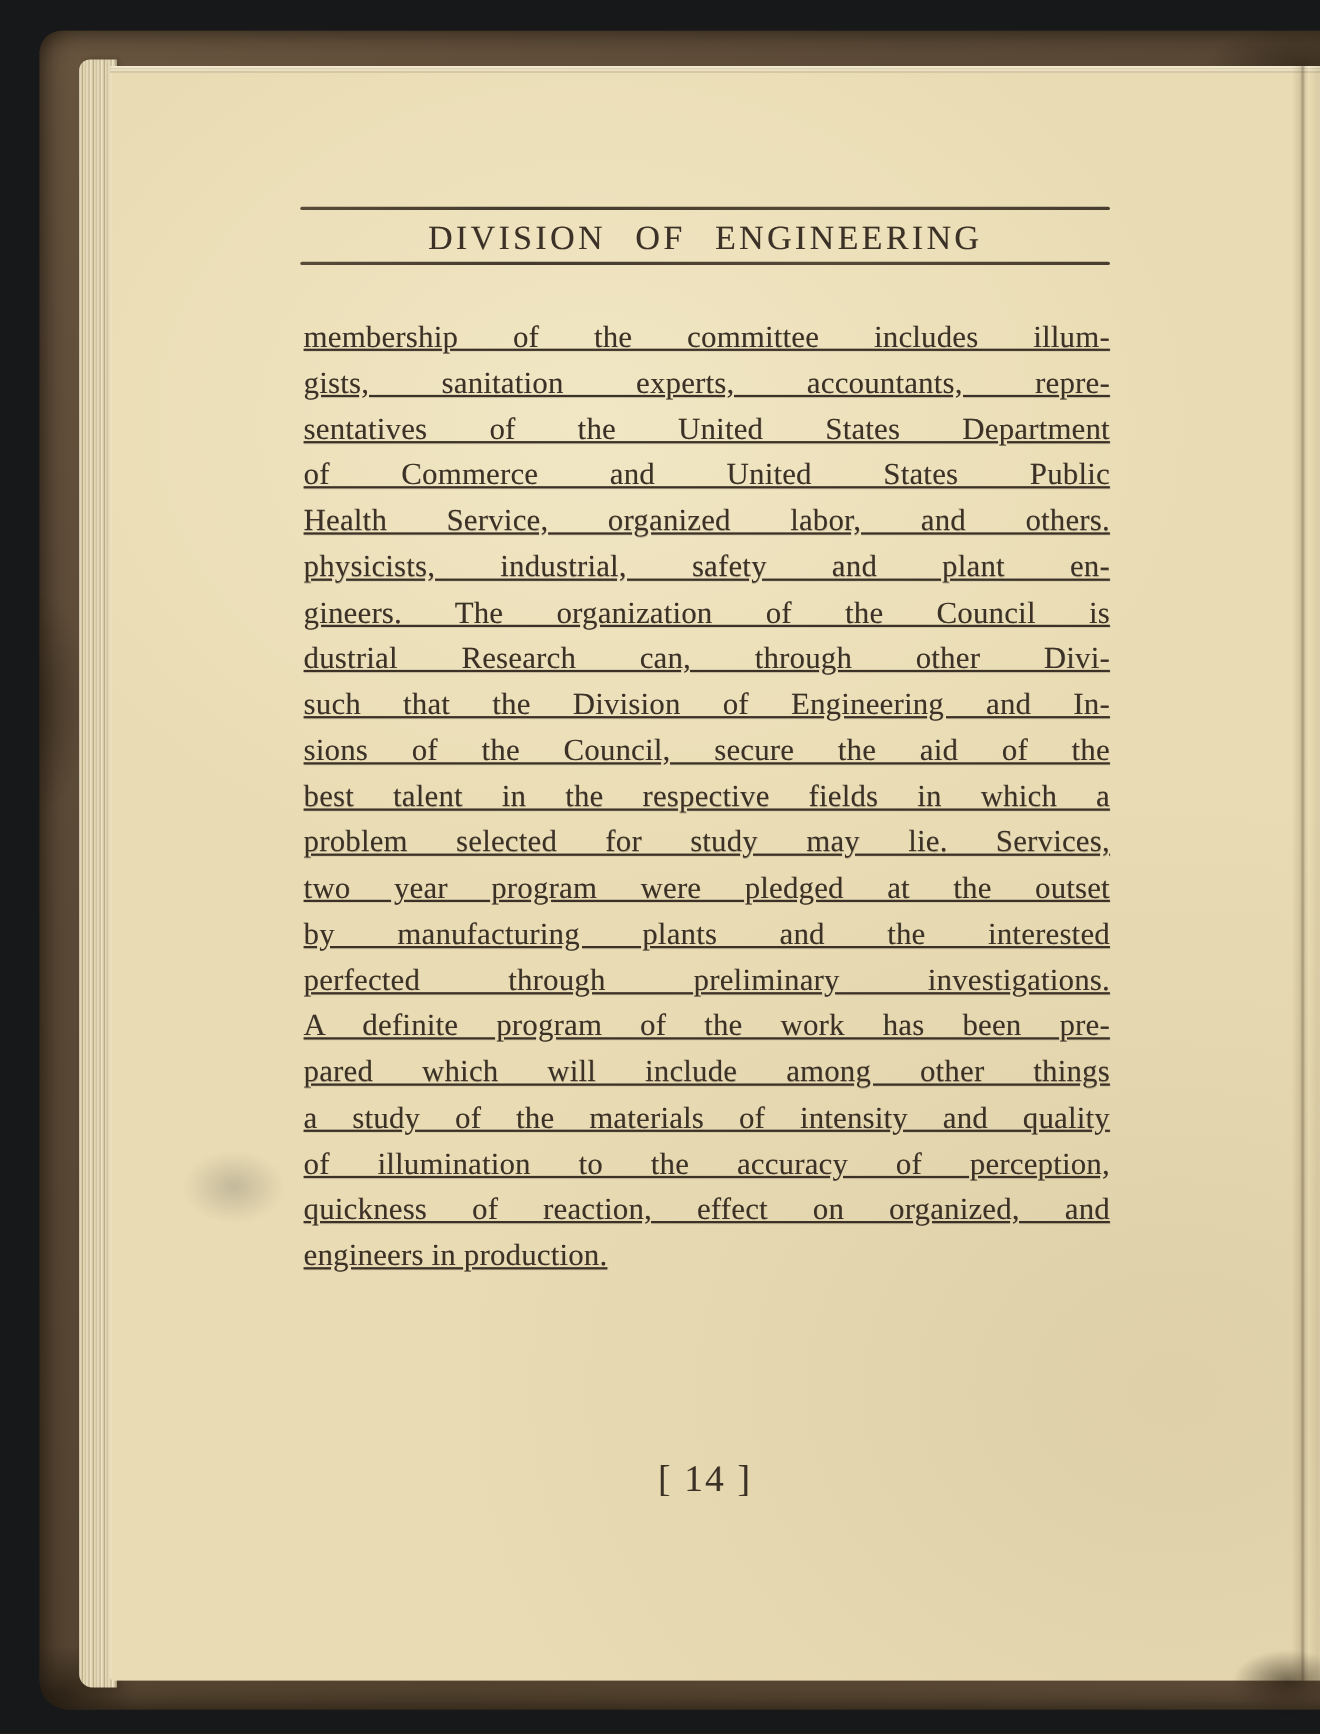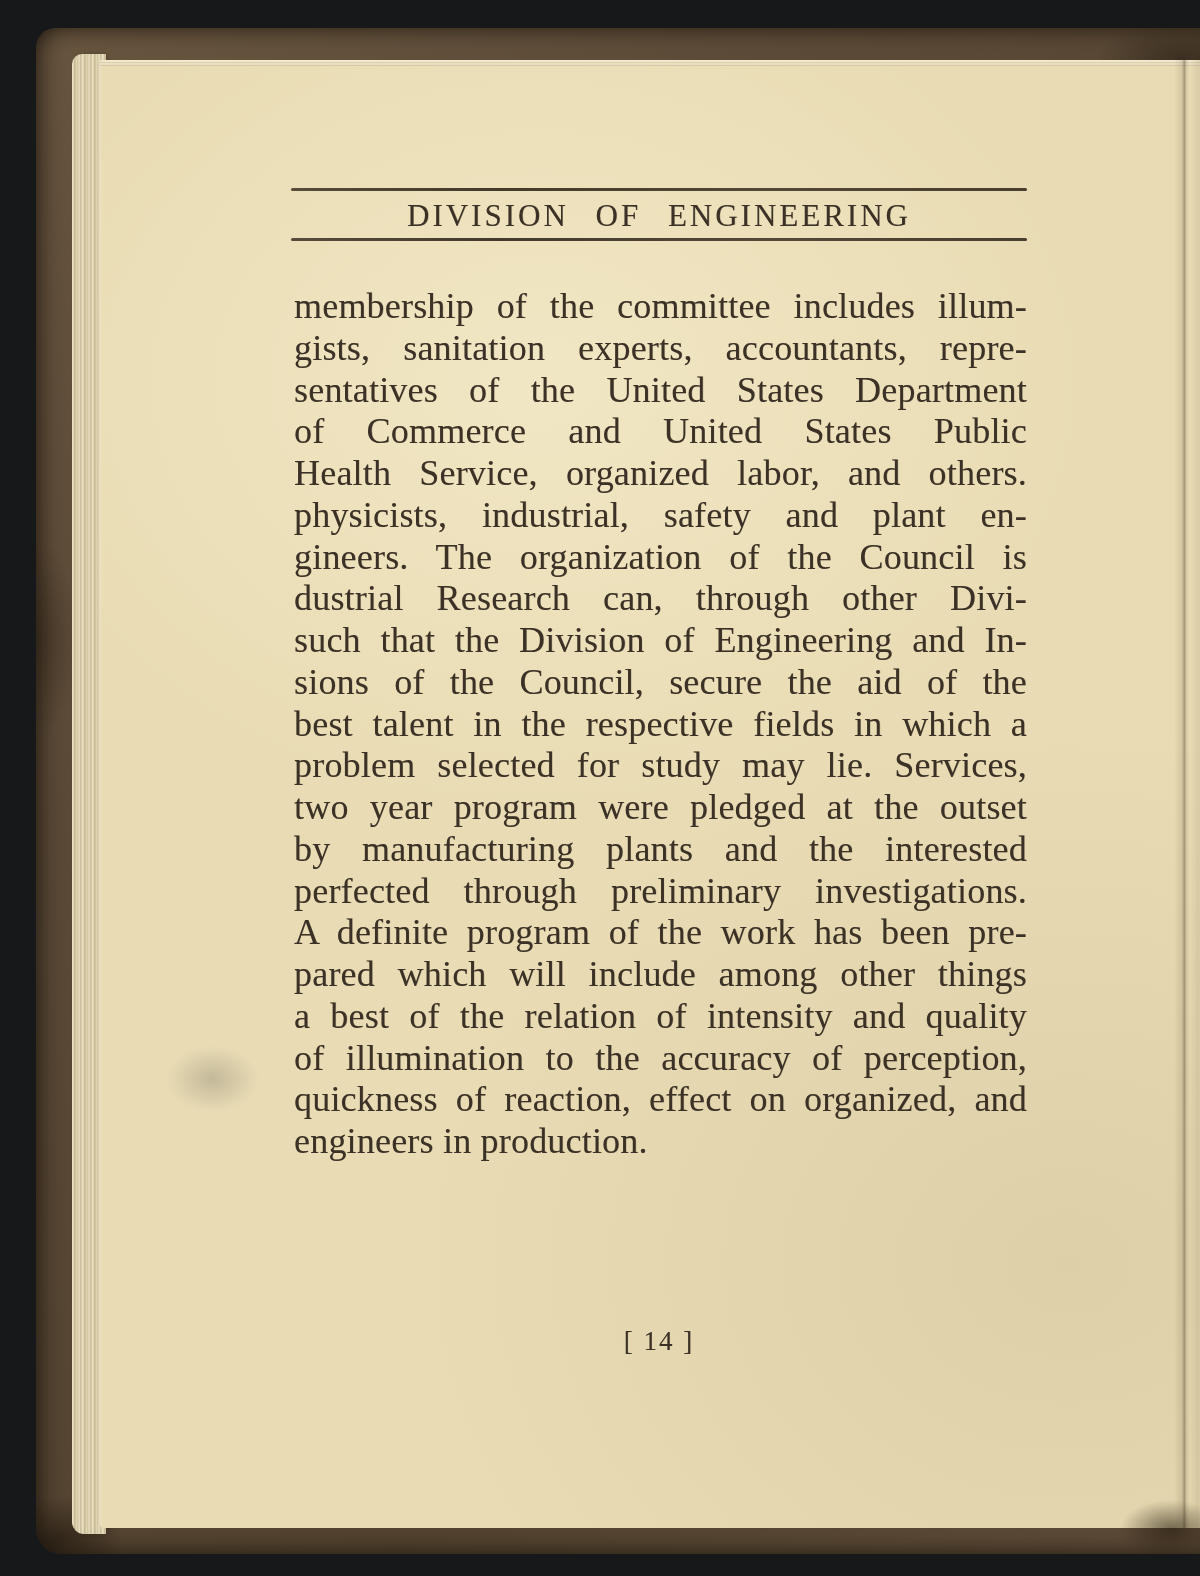--- a/index.html
+++ b/index.html
@@ -68,48 +68,48 @@
   }
   .corner-wear{
     position:absolute;left:1120px;top:1500px;width:85px;height:58px;
     background:radial-gradient(ellipse at 60% 50%, rgba(38,28,16,.6), rgba(38,28,16,0) 70%);
     filter:blur(1px);
   }
   
   .text-column{
     position:absolute;left:273px;top:0;width:736px;height:100%;
     color:var(--ink,#3b3126);
-    margin-left:18px;
   }
   .rule{
     position:absolute;left:0;width:100%;height:3px;border-radius:2px;
     background:linear-gradient(90deg,#4a3e2e,#352c20 28%,#473b2b 65%,#3a3024);
     opacity:.92;
   }
   .rule-top{top:188px;}
   .rule-bottom{top:238px;}
   .chapter-header{
     position:absolute;left:0;top:196px;width:100%;height:40px;line-height:40px;
     text-align:center;font-size:31px;letter-spacing:3px;word-spacing:16px;
     text-shadow:.4px .4px 0 rgba(59,49,38,.35);
   }
   .body-text{
     position:absolute;left:3px;top:286px;width:733px;
-    font-size:36px;
+    font-size:28px;
     text-shadow:.35px .35px 0 rgba(59,49,38,.3);
+    text-decoration:underline;
   }
   .body-line{
     height:41.75px;line-height:41.75px;
     text-align:justify;text-align-last:justify;
     letter-spacing:.2px;white-space:nowrap;
   }
   .body-line.last{text-align-last:left;white-space:normal;}
   .page-number{
     position:absolute;left:0;top:1326px;width:100%;
-    text-align:center;font-size:27px;letter-spacing:2px;
+    text-align:center;font-size:34px;letter-spacing:2px;
     text-shadow:.35px .35px 0 rgba(59,49,38,.3);
   }
 </style>
 </head>
 <body>
 
 <div class="scan">
   <div class="cover"></div>
   <div class="page-edges"></div>
 
@@ -135,21 +135,21 @@
         <div class="body-line">dustrial Research can, through other Divi-</div>
         <div class="body-line">such that the Division of Engineering and In-</div>
         <div class="body-line">sions of the Council, secure the aid of the</div>
         <div class="body-line">best talent in the respective fields in which a</div>
         <div class="body-line">problem selected for study may lie.  Services,</div>
         <div class="body-line">two year program were pledged at the outset</div>
         <div class="body-line">by manufacturing plants and the interested</div>
         <div class="body-line">perfected through preliminary investigations.</div>
         <div class="body-line">A definite program of the work has been pre-</div>
         <div class="body-line">pared which will include among other things</div>
-        <div class="body-line">a best of the relation of intensity and quality</div>
+        <div class="body-line">a study of the materials of intensity and quality</div>
         <div class="body-line">of illumination to the accuracy of perception,</div>
         <div class="body-line">quickness of reaction, effect on organized, and</div>
         <div class="body-line last">engineers in production.</div>
       </div>
 
     <div class="page-number">[ 14 ]</div>
   </div>
 
   <div class="corner-wear"></div>
 </div>

